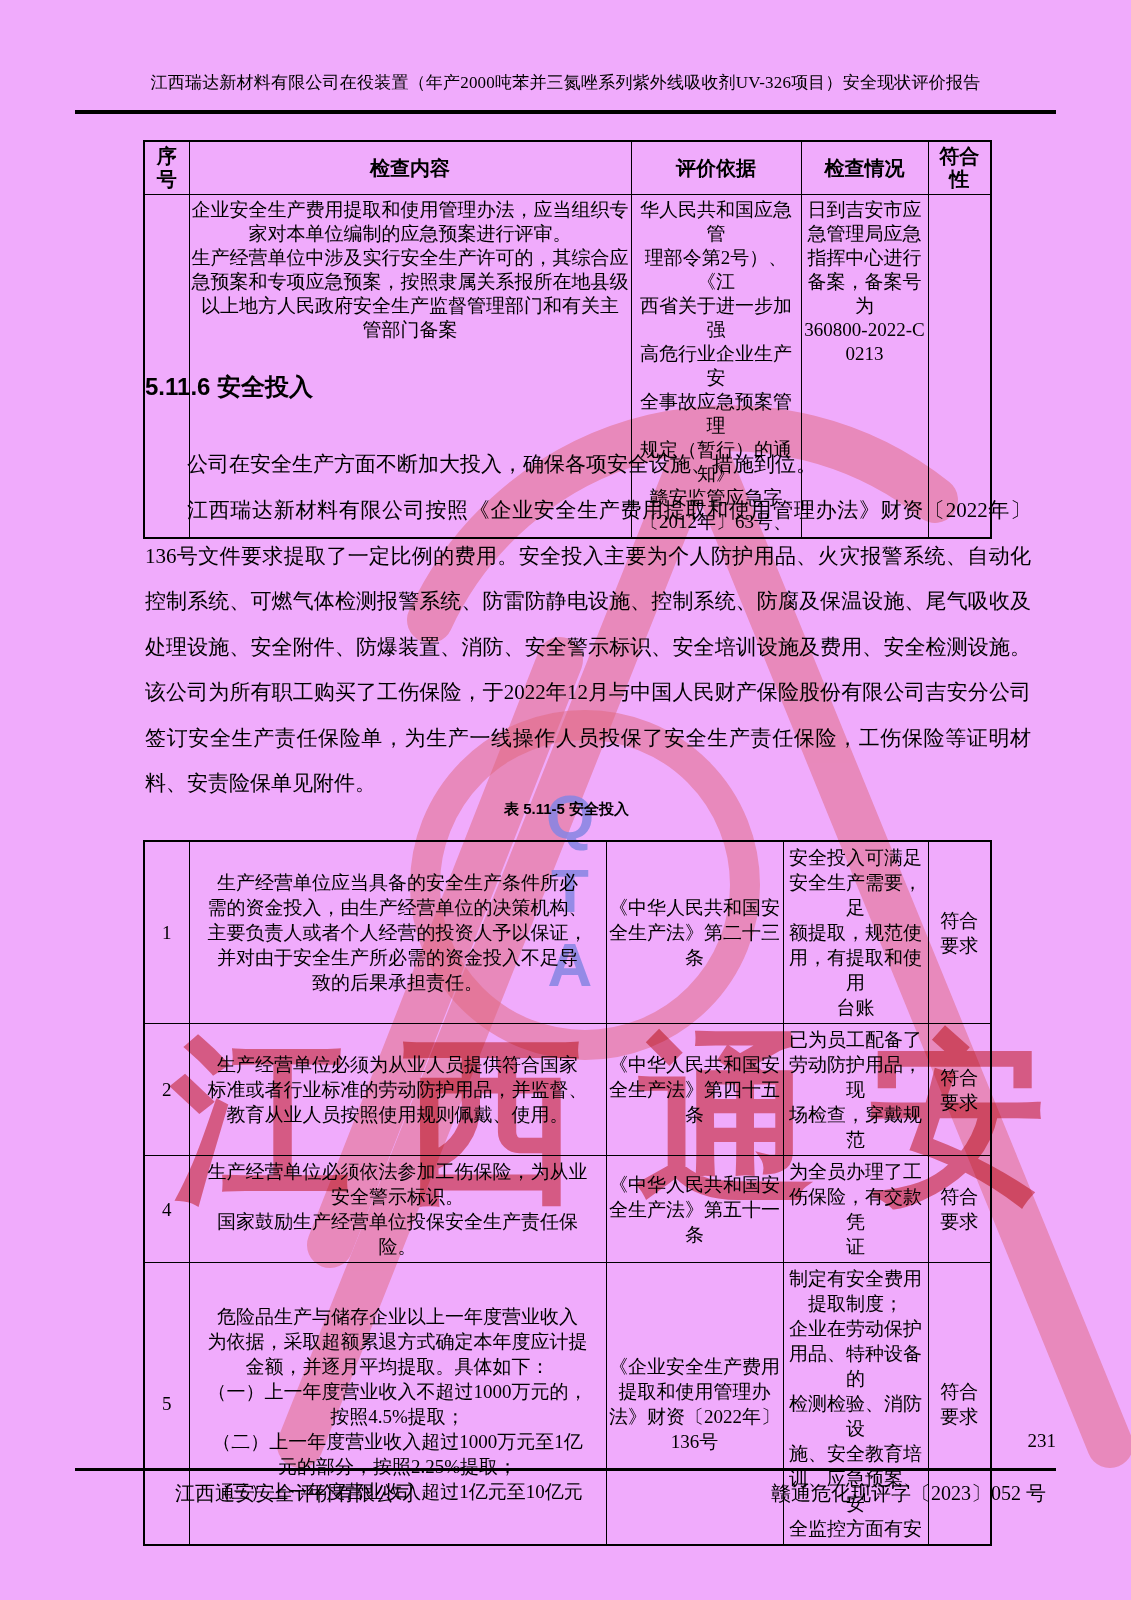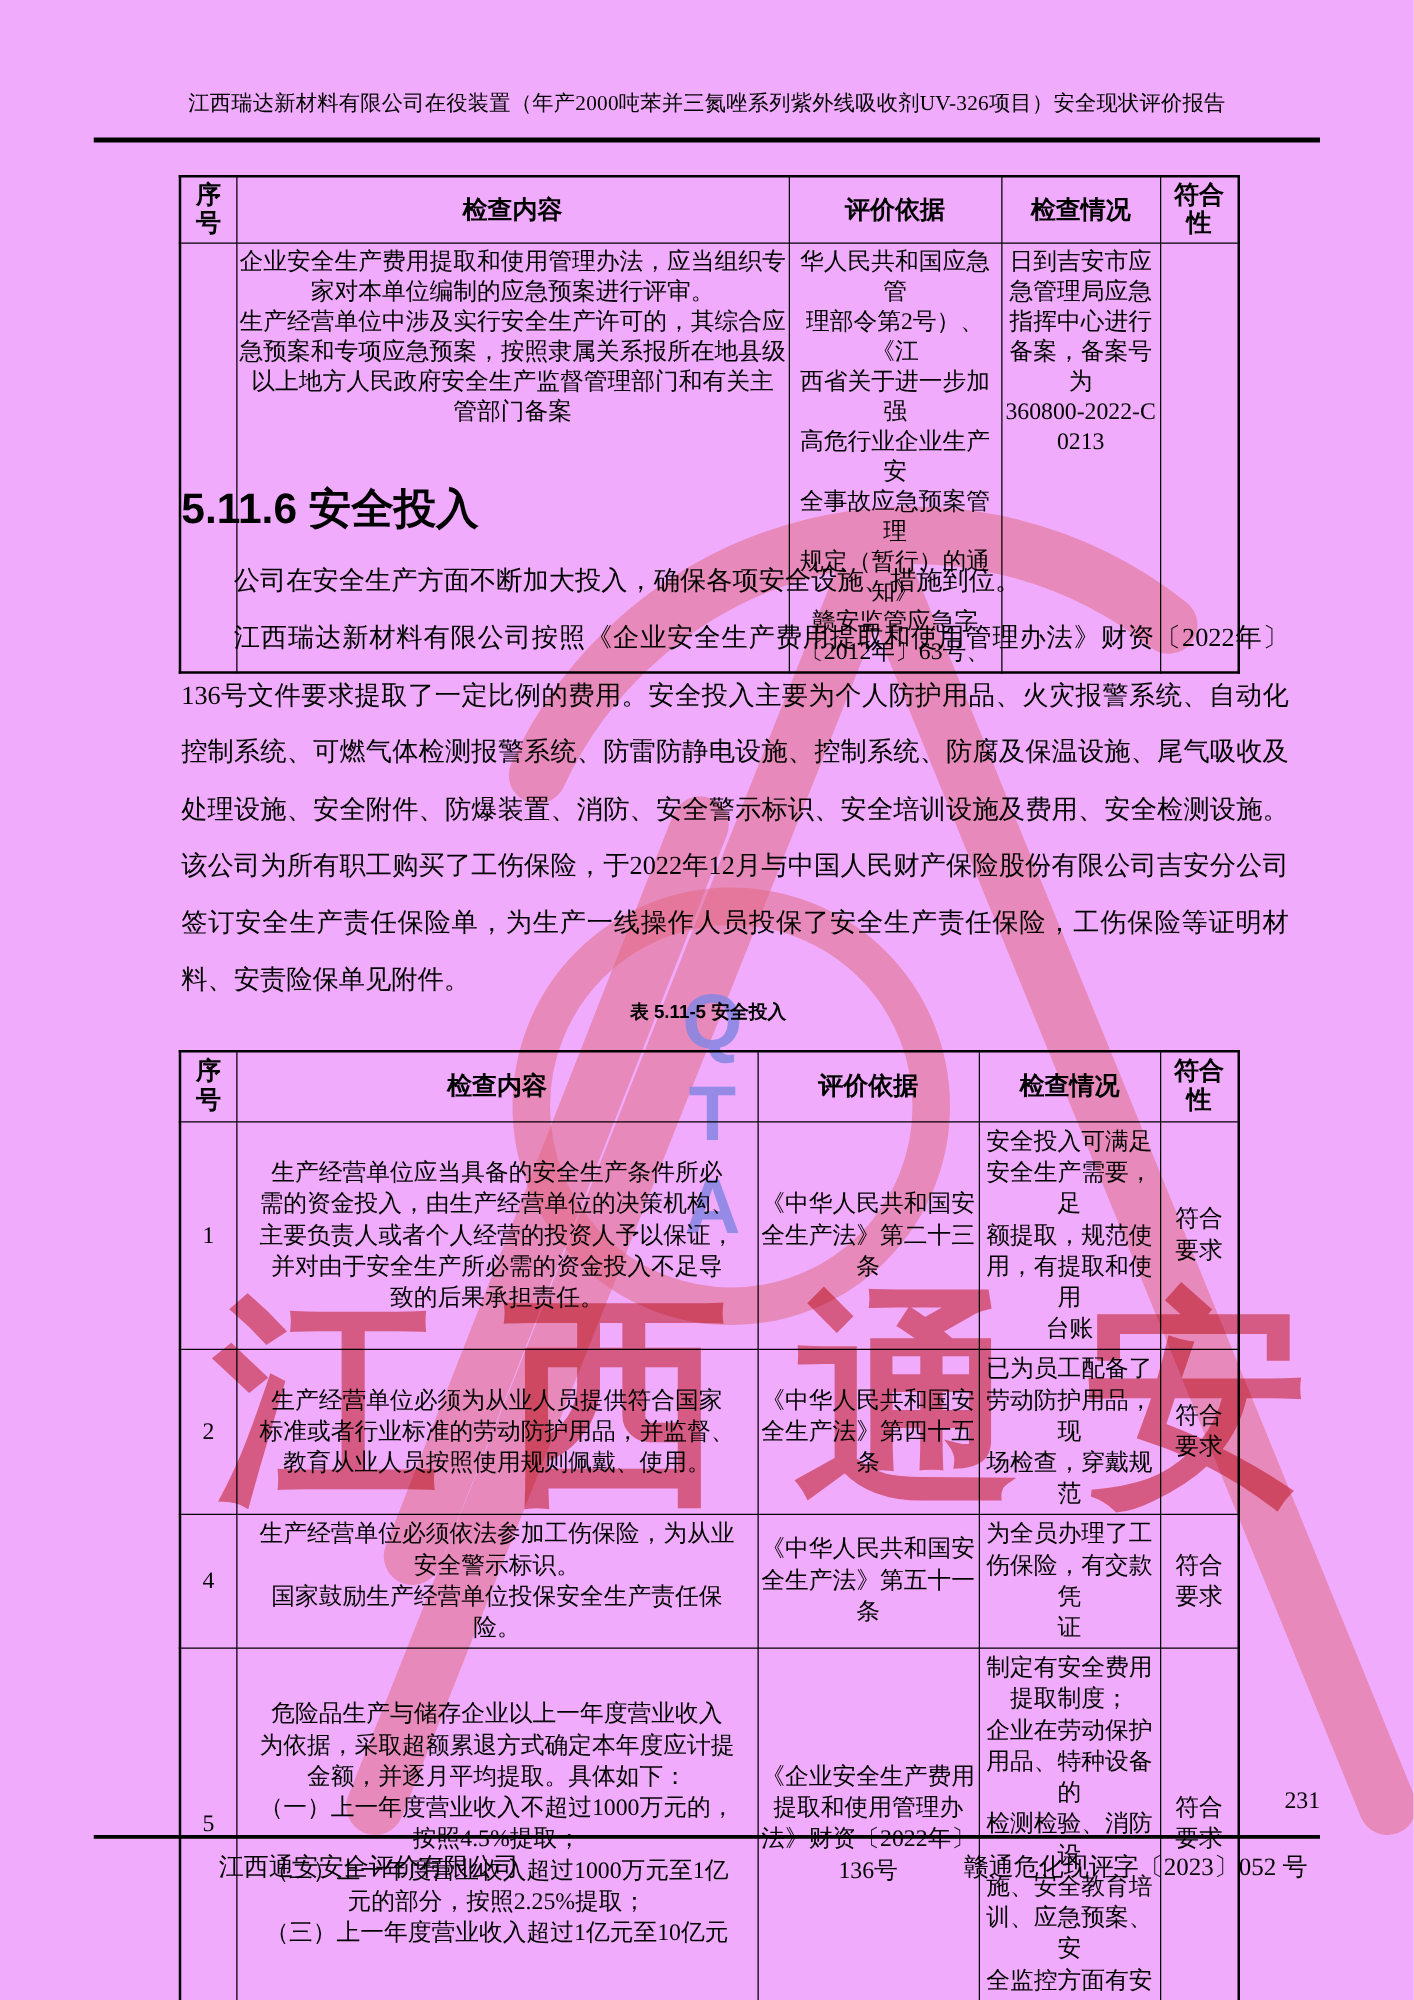--- a/index.html
+++ b/index.html
@@ -42,23 +42,23 @@
   .cont-table{top:140px;width:847px;}
   .cont-table .hdr-row{height:52px;}
   .cont-table .data-row td{vertical-align:top;height:196px;}
   .cont-table .data-row td.cell-no,
   .cont-table .data-row td.cell-conf{vertical-align:middle;}
   .main-table{top:840px;width:847px;}
   .main-table .hdr-row{height:56px;}
   .main-table td{line-height:25px;}
   
   .section-heading{
-    position:absolute;left:145px;top:384px;
+    position:absolute;left:145px;top:371px;
     font-family:"Liberation Sans","DejaVu Sans",sans-serif;
-    font-weight:bold;font-size:34px;
+    font-weight:bold;font-size:24px;
   }
   .body-par{
     position:absolute;left:145px;width:886px;
     font-size:21px;line-height:45.5px;
     text-align:justify;text-indent:2em;
     margin:0;
   }
   .par-1{top:442px;}
   .par-2{top:488px;}
   .table-caption{
@@ -159,28 +159,20 @@
 
   <table class="doc-table main-table">
     <colgroup>
       <col style="width:45px">
         <col style="width:417px">
         <col style="width:177px">
         <col style="width:145px">
         <col style="width:63px">
     </colgroup>
     <tbody>
-        <tr class="hdr-row">
-      <th>序号</th>
-      <th>检查内容</th>
-      <th>评价依据</th>
-      <th>检查情况</th>
-      <th>符合
-性</th>
-    </tr>
     <tr>
       <td>1</td>
       <td>生产经营单位应当具备的安全生产条件所必
 需的资金投入，由生产经营单位的决策机构、
 主要负责人或者个人经营的投资人予以保证，
 并对由于安全生产所必需的资金投入不足导
 致的后果承担责任。</td>
       <td>《中华人民共和国安
 全生产法》第二十三
 条</td>

